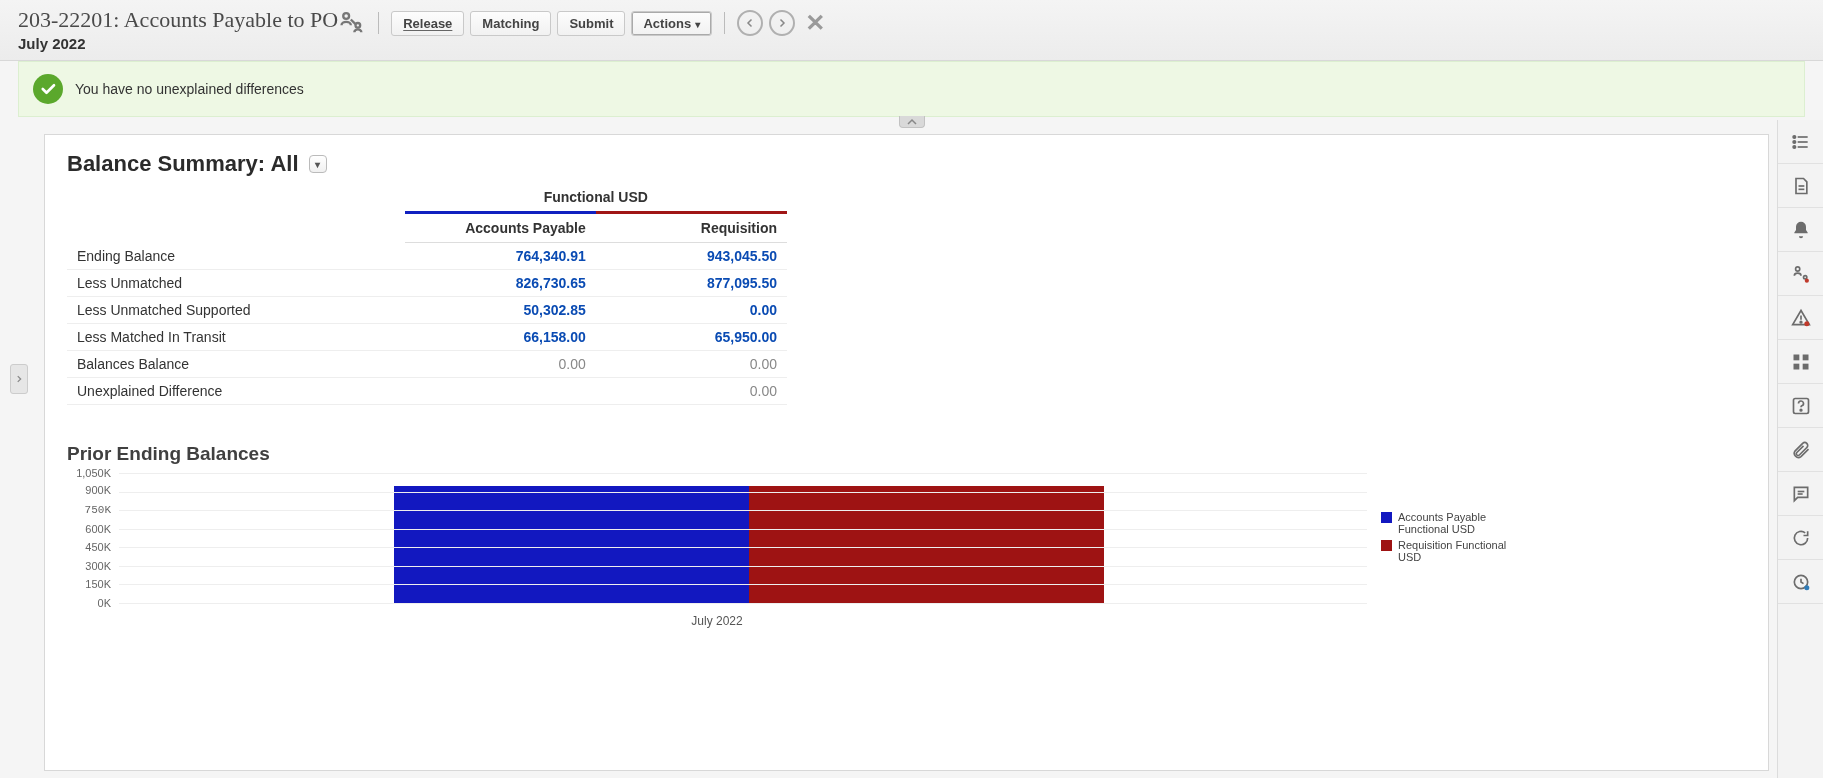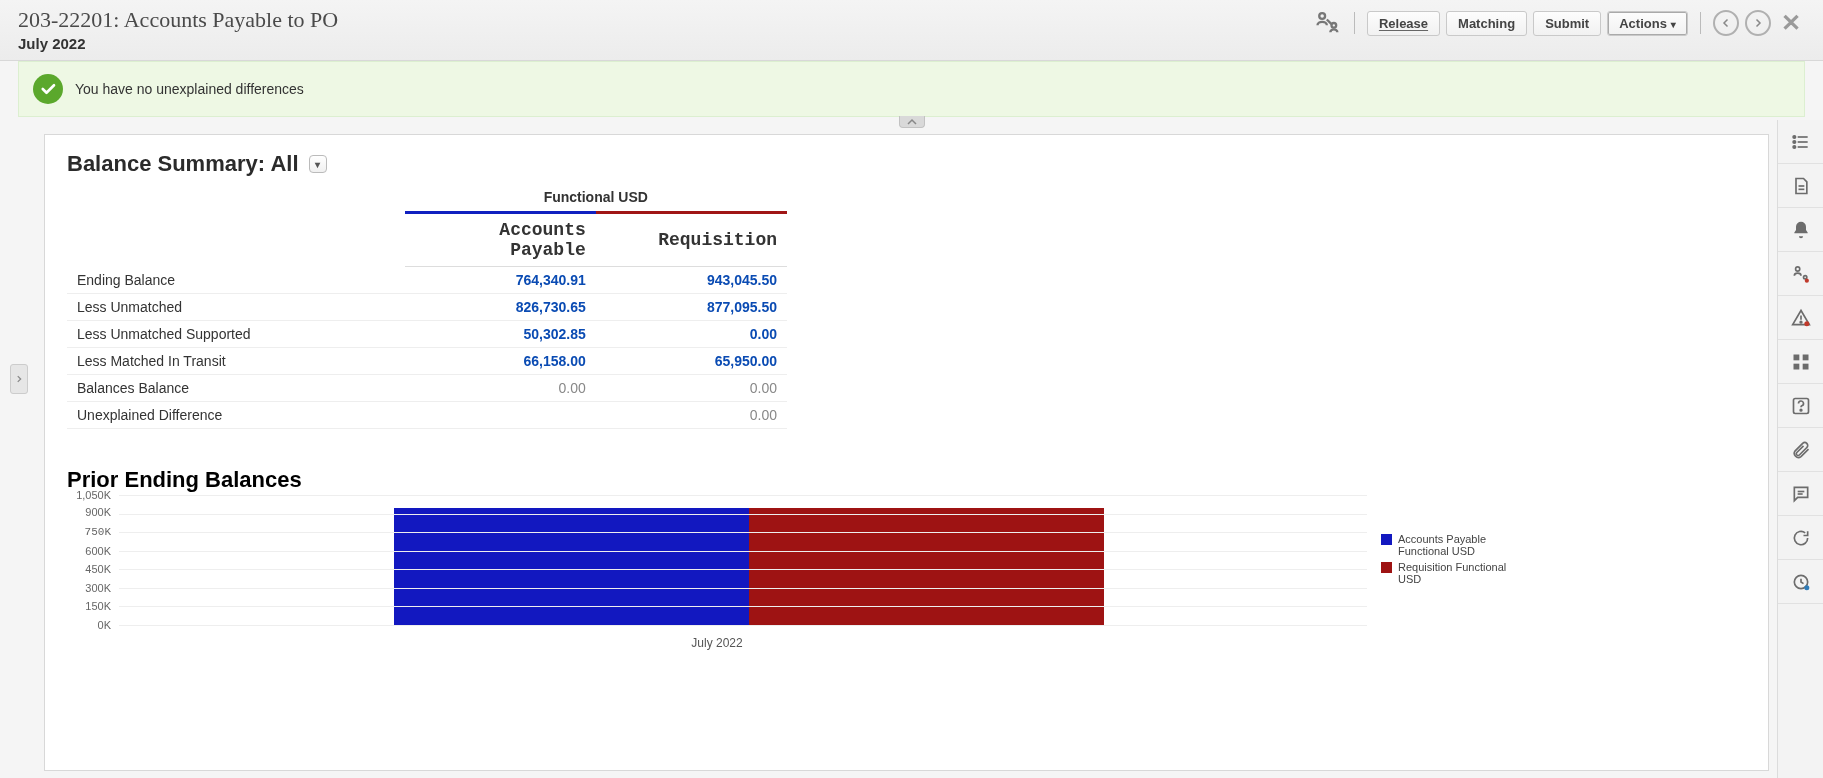--- a/index.html
+++ b/index.html
@@ -13,21 +13,20 @@
     height: 778px;
     overflow: hidden;
     position: relative;
   }
   
   .header {
     background: linear-gradient(#f4f4f4, #ececec);
     border-bottom: 1px solid #d8d8d8;
     padding: 7px 18px 8px 18px;
     display: flex;
-    justify-content: space-between;
     align-items: flex-start;
   }
   .header-left .title {
     font-family: Georgia, "Times New Roman", serif;
     font-size: 22px;
     color: #4a4a4a;
   }
   .header-left .subtitle {
     font-weight: bold;
     font-size: 15px;
@@ -105,33 +104,33 @@
   .dd-pill {
     width:18px;height:18px;border:1px solid #bbb;border-radius:4px;
     display:flex;align-items:center;justify-content:center;cursor:pointer;font-size:10px;color:#555;
     background:linear-gradient(#fff,#f0f0f0);
   }
   
   table.balance { border-collapse:collapse; width:720px; }
   table.balance th.top { text-align:center; font-weight:bold; padding:2px 8px 6px 8px; font-size:14px;}
   table.balance th.sub {
     text-align:right; font-weight:bold; padding:6px 10px;
-    font-size:18px; border-bottom:1px solid #ddd;font-family:Liberation Mono, monospace;
+    font-size:14px; border-bottom:1px solid #ddd;
   }
   .accent-blue { border-top:3px solid #1020c0; }
   .accent-red  { border-top:3px solid #a01616; }
   table.balance td { padding:5px 10px; border-bottom:1px solid #eee; font-size:14px;}
   td.lbl { text-align:left; color:#333; }
   td.indent { padding-left:28px; }
   td.num { text-align:right; width:170px; }
   td.link { color:#0a4bb3; font-weight:600; cursor:pointer; }
   td.muted { color:#888; }
   td.no-border { border-bottom:none; }
   
-  .chart-title { font-size:22px; font-weight:bold; margin-top:38px; margin-bottom:2px; color:#000000;}
+  .chart-title { font-size:19px; font-weight:bold; margin-top:38px; margin-bottom:8px; color:#404040;}
   .chart-area { display:flex; }
   .chart-plot { position:relative; width:1300px; height:155px; }
   .y-axis { position:absolute; left:0; top:0; height:130px; width:48px; }
   .y-tick { position:absolute; right:4px; font-size:11px; color:#666; transform:translateY(-50%); }
   .gridline { position:absolute; left:52px; right:0; height:1px; background:#eee; }
   .bar-row { position:absolute; left:52px; right:0; top:0; bottom:25px; display:flex; align-items:flex-end; }
   .bar-group { display:flex; align-items:flex-end; margin-left:275px; }
   .bar { width:355px; }
   .bar.blue { background:#1218c0; }
   .bar.red  { background:#9e1313; }

